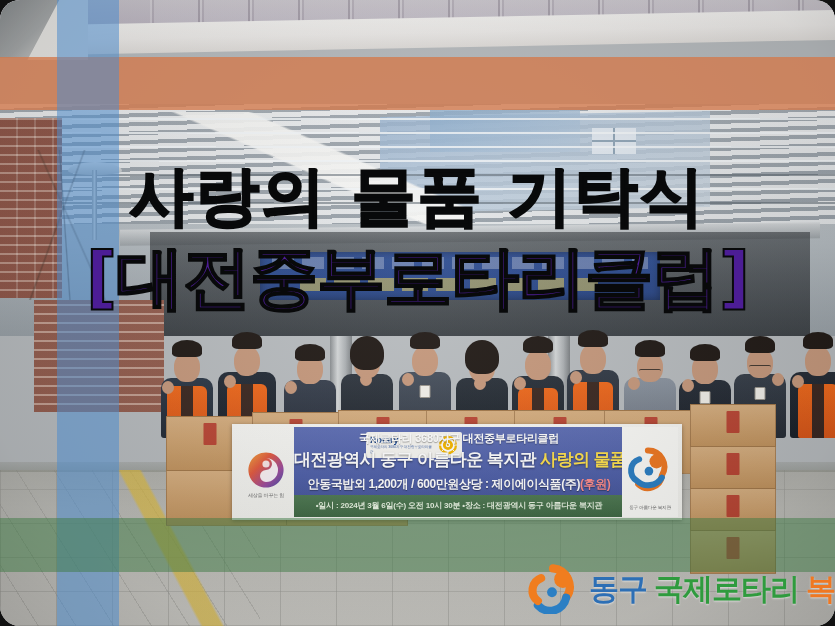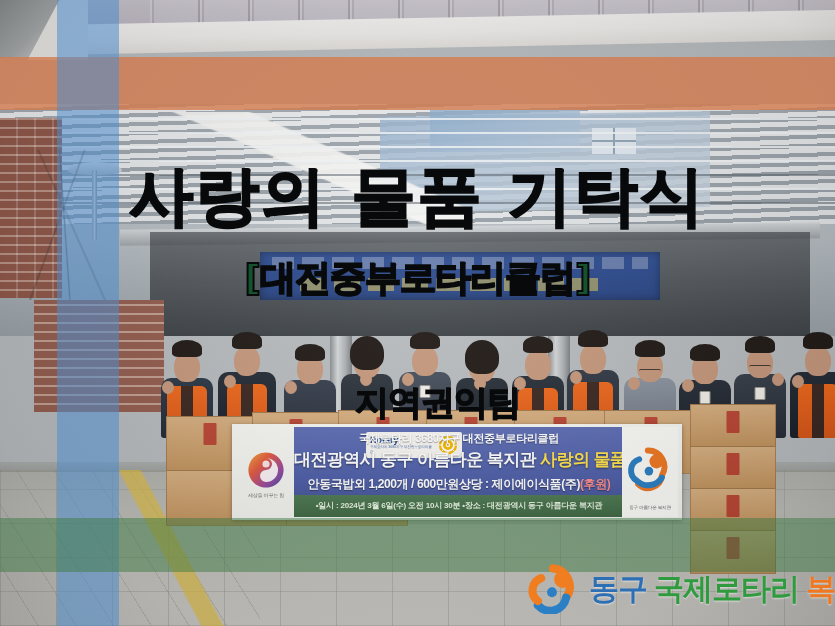--- a/index.html
+++ b/index.html
@@ -5,20 +5,21 @@
 <style>
   html,body{margin:0;padding:0;background:#111;}
   body{font-family:"Liberation Sans","DejaVu Sans",sans-serif;}
 
   #poster{
     position:relative;
     width:835px;height:626px;
     overflow:hidden;
     background:#b9bdc0;
     user-select:none;
+    border-radius:20px;
   }
 
   
   .photo{position:absolute;inset:0;overflow:hidden;}
 
   
   .facade-top{
     position:absolute;left:0;top:0;width:100%;height:40px;
     background:linear-gradient(180deg,#c9c5cc 0%,#bfb9c4 60%,#cbc6cd 100%);
   }
@@ -324,22 +325,22 @@
     font-size:64px;line-height:72px;
     color:#08090a;
     letter-spacing:2px;
     -webkit-text-stroke:2px #08090a;
   }
   .title-sub{
     position:absolute;left:0;right:0;top:248px;
     text-align:center;
     font-family:"DejaVu Sans","Liberation Sans",sans-serif;
     font-weight:900;
-    font-size:36px;line-height:60px;
-    color:#14532d;
+    font-size:68px;line-height:60px;
+    color:#4c1d95;
     letter-spacing:-1px;
     -webkit-text-stroke:2px #08090a;
   }
   .team-tag{
     position:absolute;left:0;right:0;top:382px;
     text-align:center;
     font-family:"DejaVu Sans","Liberation Sans",sans-serif;
     font-weight:900;
     font-size:34px;line-height:40px;
     color:#08090a;
@@ -623,21 +624,20 @@
 
     <div class="grain"></div>
   </div>
 
   <div class="band-orange"></div>
   <div class="band-blue"></div>
   <div class="band-green"></div>
 
   <div class="title-main">사랑의 물품 기탁식</div>
   <div class="title-sub">[대전중부로타리클럽]</div>
-  <div class="team-tag">지역권익팀</div>
 
   <div class="brandbar">
     <svg class="brand-mark" viewBox="0 0 100 92">
       <path d="M52 8 a34 34 0 0 1 24 54" fill="none" stroke="#f07d1f" stroke-width="15" stroke-linecap="round"></path>
       <path d="M76 62 a30 30 0 0 1 -52 14" fill="none" stroke="#2b7fc4" stroke-width="15" stroke-linecap="round"></path>
       <path d="M30 26 a24 24 0 0 0 -6 42" fill="none" stroke="#f07d1f" stroke-width="15" stroke-linecap="round"></path>
       <circle cx="70" cy="28" r="16" fill="#f07d1f"></circle>
       <circle cx="50" cy="52" r="9" fill="#2b7fc4"></circle>
     </svg>
     <div class="brand-text">

